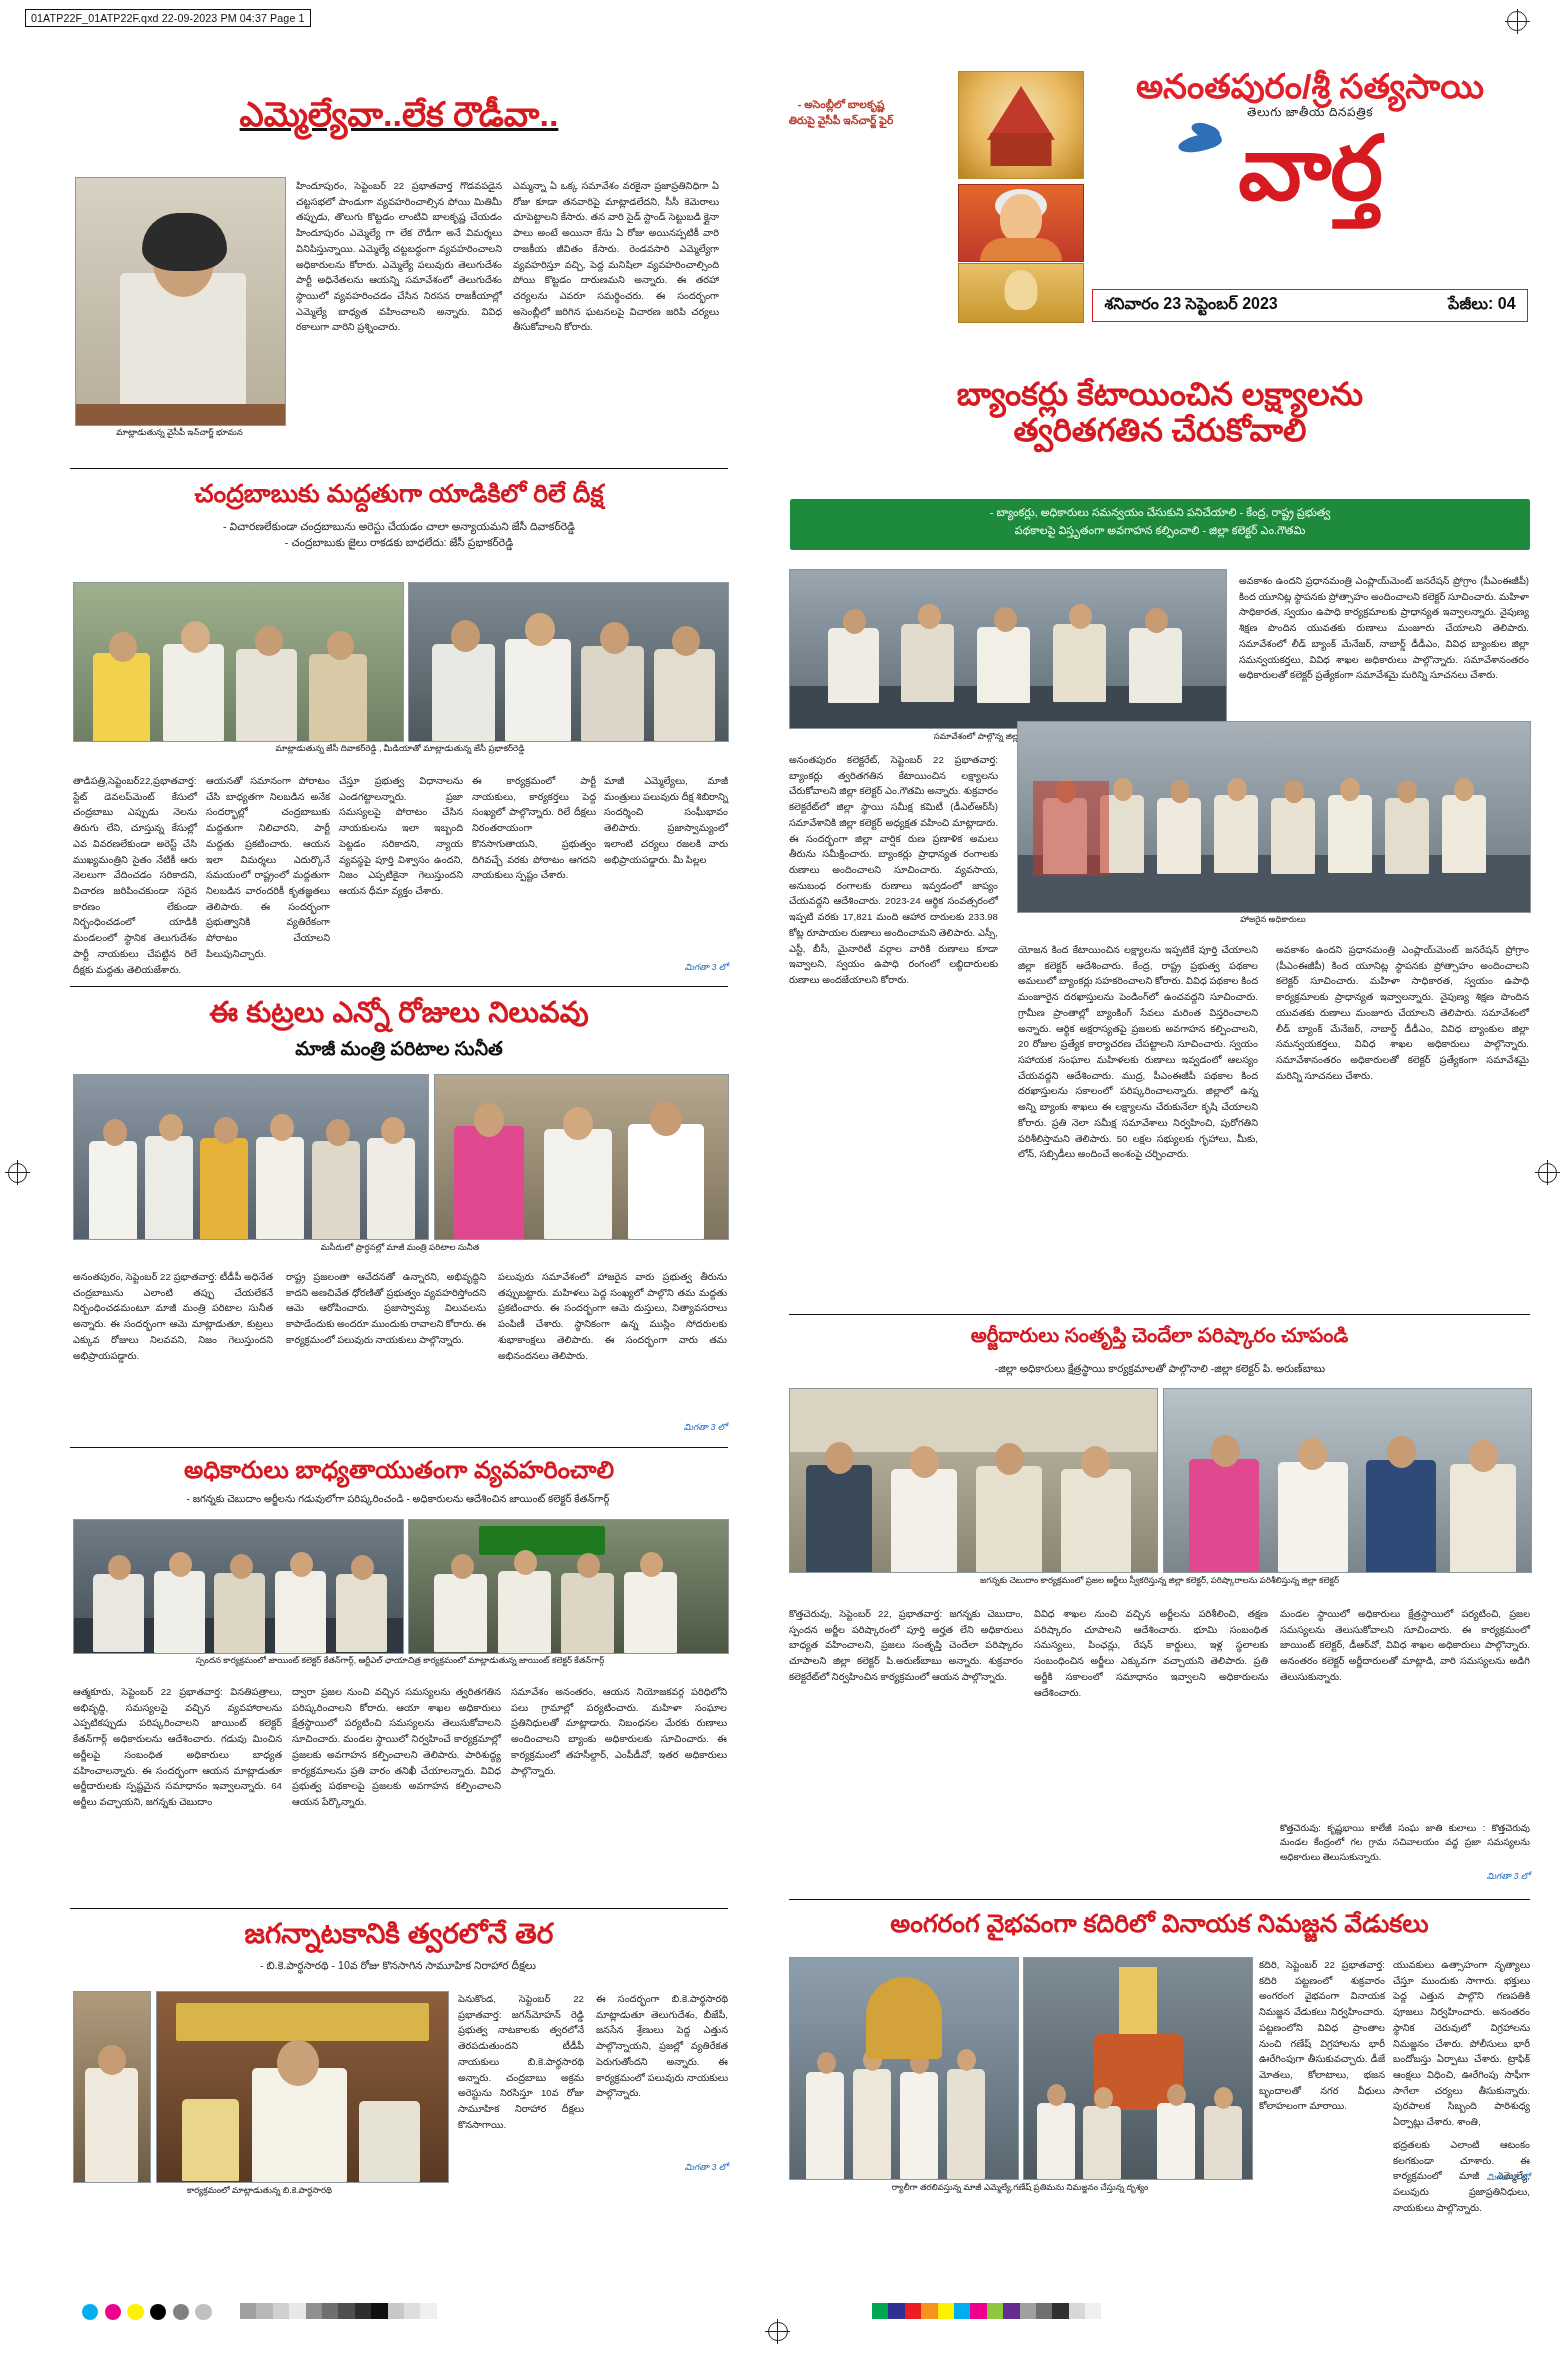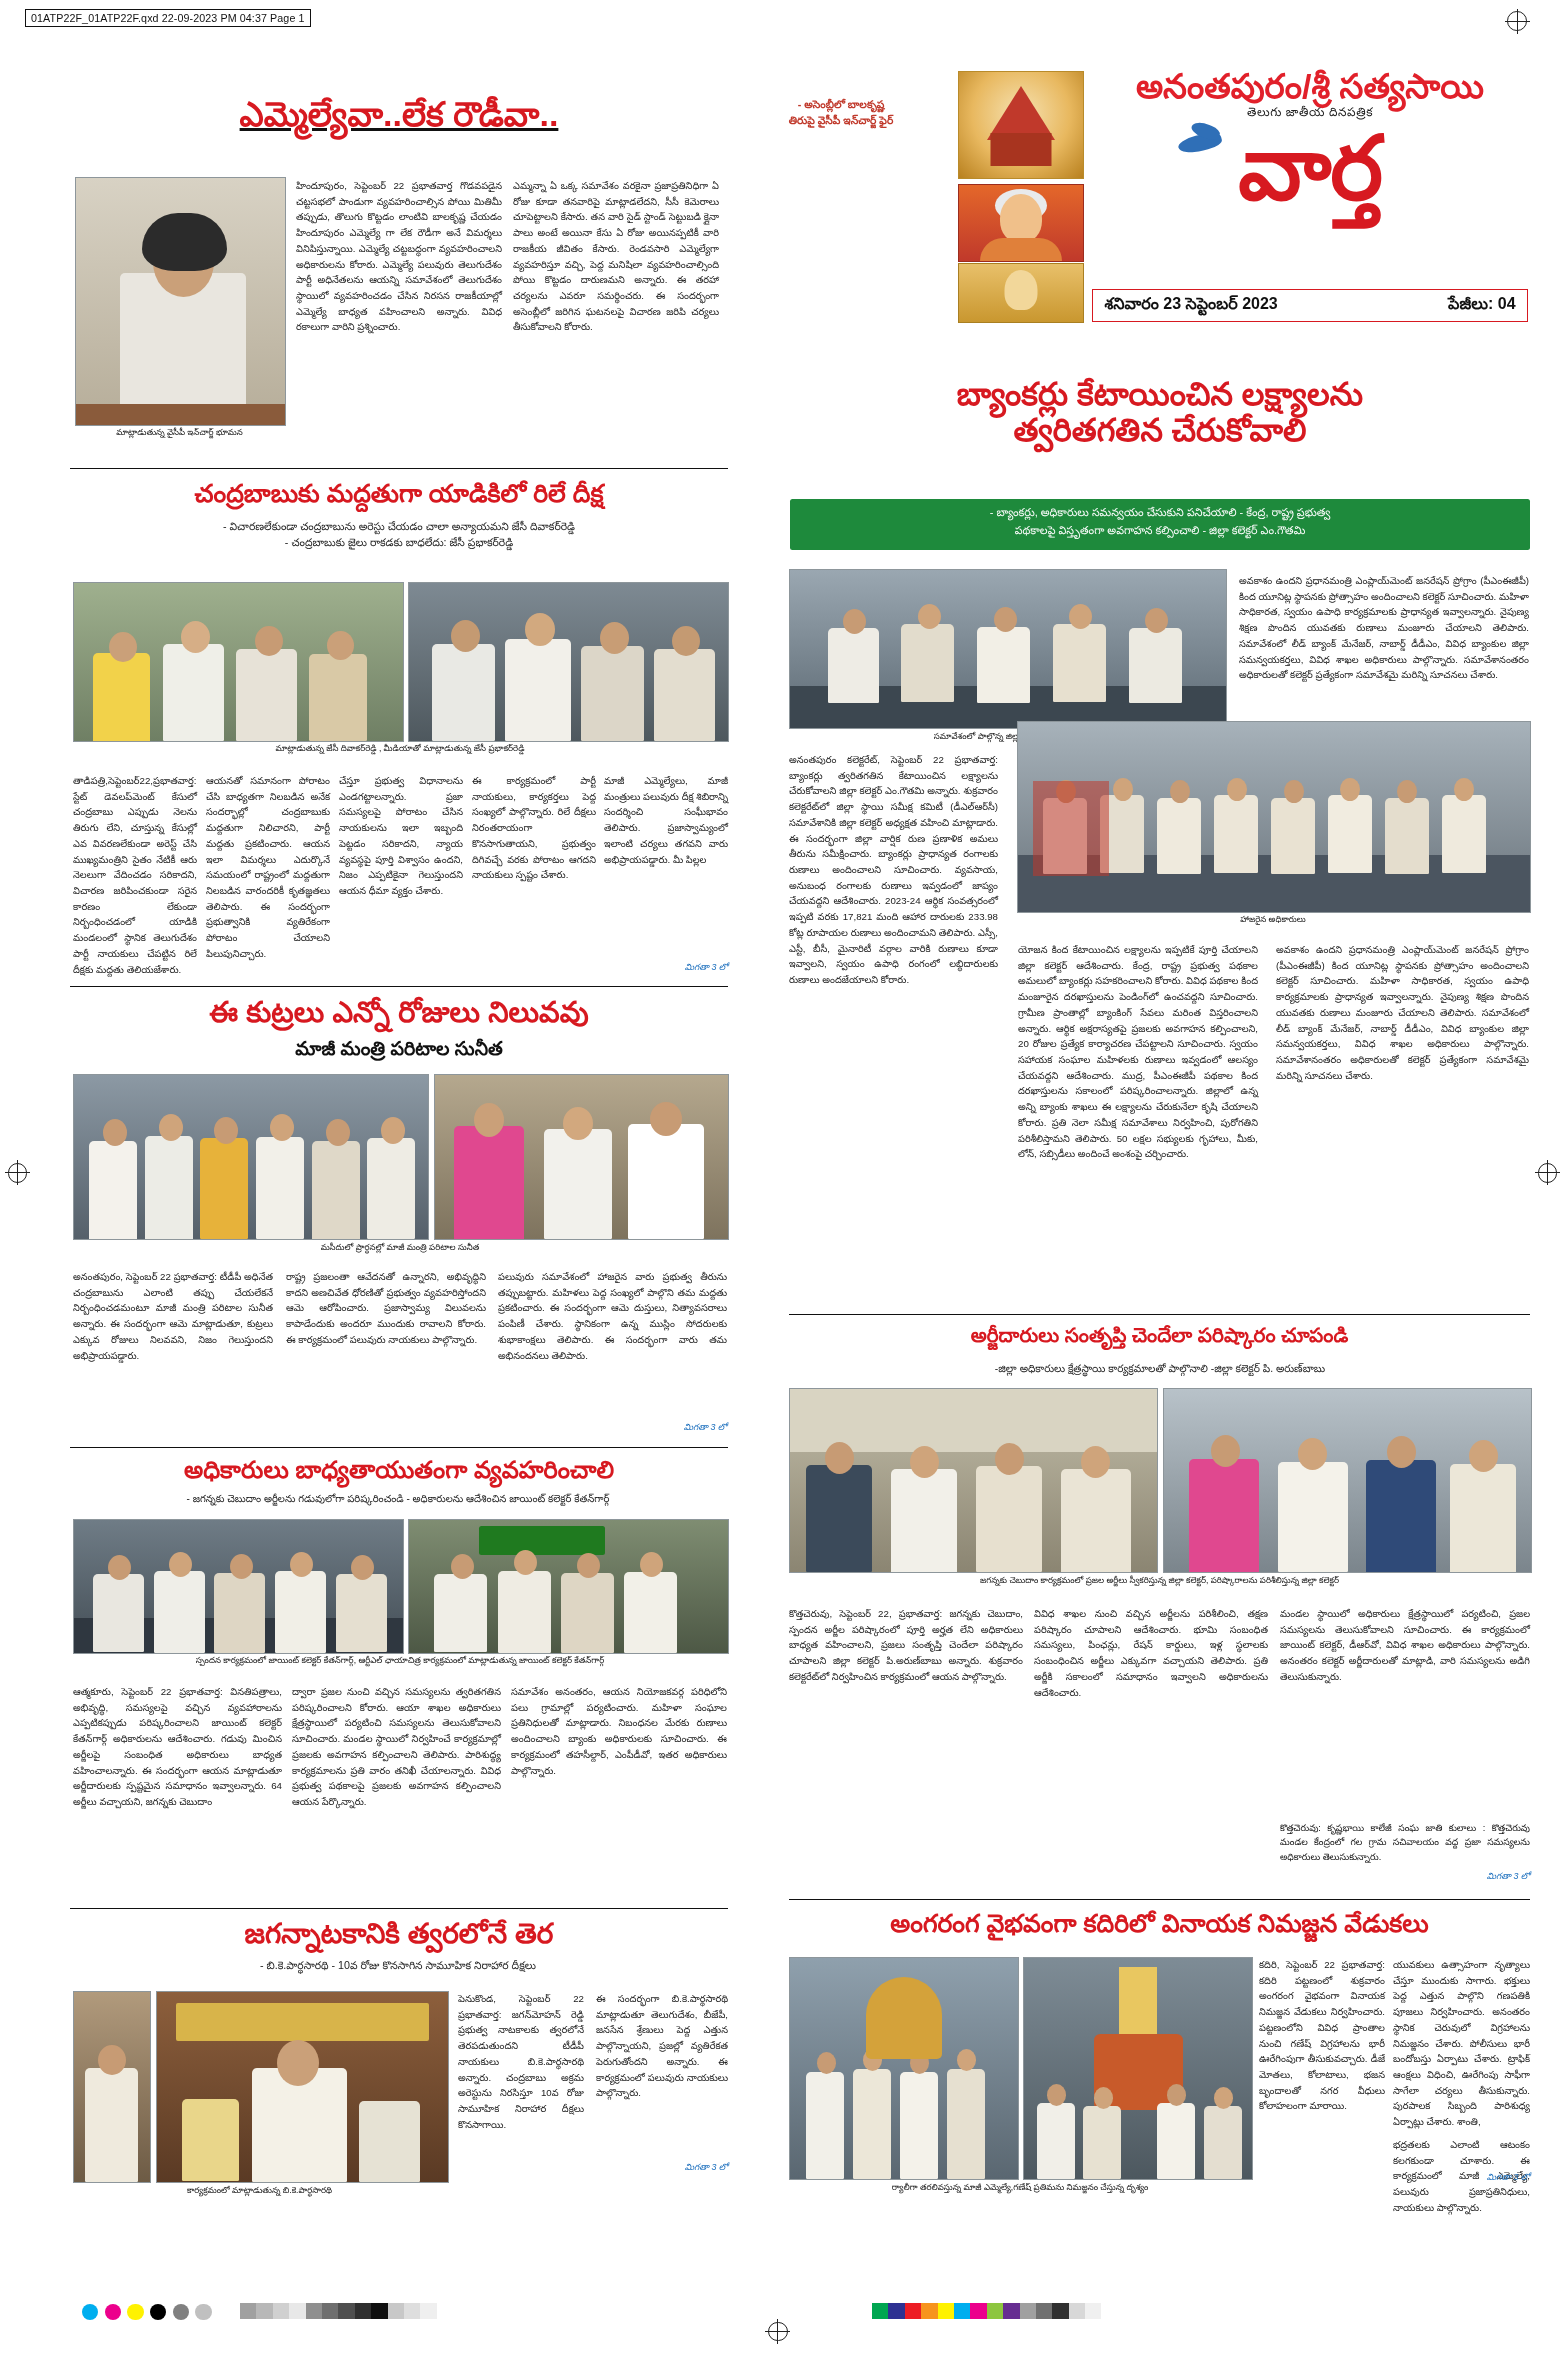--- a/index.html
+++ b/index.html
@@ -153,21 +153,21 @@
     <div class="head" style="left:191px;top:39px;width:29px;height:32px;background:#c89d75;"></div>
     <div class="fig" style="left:245px;top:66px;width:61px;height:92px;background:#e3ddcf;"></div>
     <div class="head" style="left:263px;top:43px;width:28px;height:30px;background:#c49a72;"></div>
   </div>
   <div class="cap te" style="position:absolute;left:73px;top:743px;width:654px;">మాట్లాడుతున్న జేసీ దివాకర్‌రెడ్డి , మీడియాతో మాట్లాడుతున్న జేసీ ప్రభాకర్‌రెడ్డి</div>
 
   <div class="col-text te" style="position:absolute;left:73px;top:773px;width:124px;">తాడిపత్రి,సెప్టెంబర్22,ప్రభాతవార్త: స్టేట్ డెవలప్‌మెంట్ కేసులో చంద్రబాబు ఎప్పుడు నెలను తిరుగు లేని, చూస్తున్న కేసుల్లో ఎవ వివరణలేకుండా అరెస్ట్ చేసి ముఖ్యమంత్రిని సైతం నేటికీ ఆరు నెలలుగా వేదించడం సరికాదని, విచారణ జరిపించకుండా సరైన కారణం లేకుండా నిర్బంధించడంలో యాడికి మండలంలో స్థానిక తెలుగుదేశం పార్టీ నాయకులు చేపట్టిన రిలే దీక్షకు మద్దతు తెలియజేశారు.</div>
   <div class="col-text te" style="position:absolute;left:206px;top:773px;width:124px;">ఆయనతో సమానంగా పోరాటం చేసి బాధ్యతగా నిలబడిన అనేక సందర్భాల్లో చంద్రబాబుకు మద్దతుగా నిలిచారని, పార్టీ మద్దతు ప్రకటించారు. ఆయన ఇలా విమర్శలు ఎదుర్కొనే సమయంలో రాష్ట్రంలో మద్దతుగా నిలబడిన వారందరికీ కృతజ్ఞతలు తెలిపారు. ఈ సందర్భంగా ప్రభుత్వానికి వ్యతిరేకంగా పోరాటం చేయాలని పిలుపునిచ్చారు.</div>
   <div class="col-text te" style="position:absolute;left:339px;top:773px;width:124px;">చేస్తూ ప్రభుత్వ విధానాలను ఎండగట్టాలన్నారు. ప్రజా సమస్యలపై పోరాటం చేసిన నాయకులను ఇలా ఇబ్బంది పెట్టడం సరికాదని, న్యాయ వ్యవస్థపై పూర్తి విశ్వాసం ఉందని, నిజం ఎప్పటికైనా గెలుస్తుందని ఆయన ధీమా వ్యక్తం చేశారు.</div>
   <div class="col-text te" style="position:absolute;left:472px;top:773px;width:124px;">ఈ కార్యక్రమంలో పార్టీ నాయకులు, కార్యకర్తలు పెద్ద సంఖ్యలో పాల్గొన్నారు. రిలే దీక్షలు నిరంతరాయంగా కొనసాగుతాయని, ప్రభుత్వం దిగివచ్చే వరకు పోరాటం ఆగదని నాయకులు స్పష్టం చేశారు.</div>
-  <div class="col-text te" style="position:absolute;left:604px;top:773px;width:124px;">మాజీ ఎమ్మెల్యేలు, మాజీ మంత్రులు పలువురు దీక్ష శిబిరాన్ని సందర్శించి సంఘీభావం తెలిపారు. ప్రజాస్వామ్యంలో ఇలాంటి చర్యలు తగవని వారు అభిప్రాయపడ్డారు. మీ పిల్లల</div>
+  <div class="col-text te" style="position:absolute;left:604px;top:773px;width:124px;">మాజీ ఎమ్మెల్యేలు, మాజీ మంత్రులు పలువురు దీక్ష శిబిరాన్ని సందర్శించి సంఘీభావం తెలిపారు. ప్రజాస్వామ్యంలో ఇలాంటి చర్యలు రజలకి వారు అభిప్రాయపడ్డారు. మీ పిల్లల</div>
   <div class="contd te" style="position:absolute;left:604px;top:962px;width:124px;">మిగతా 3 లో</div>
 
   <div class="rule" style="left:70px;top:986px;width:658px;height:1.3px;"></div>
 
   <div class="headline te" style="position:absolute;left:70px;top:996px;width:658px;font-size:29px;">ఈ కుట్రలు ఎన్నో రోజులు నిలువవు</div>
   <div class="te" style="position:absolute;left:70px;top:1038px;width:658px;text-align:center;font-size:19px;font-weight:bold;color:#111;">మాజీ మంత్రి పరిటాల సునీత</div>
 
   <div class="photo" style="left:73px;top:1074px;width:354px;height:164px;">
     <div style="position:absolute;inset:0;background:linear-gradient(180deg,#8c99a4 0%,#55606a 100%);"></div>
     <div class="fig" style="left:15px;top:66px;width:48px;height:99px;background:#f4f2ec;"></div>
@@ -188,21 +188,21 @@
     <div class="fig" style="left:19px;top:51px;width:70px;height:114px;background:#e0488f;"></div>
     <div class="head" style="left:39px;top:28px;width:30px;height:34px;background:#caa079;"></div>
     <div class="fig" style="left:109px;top:54px;width:68px;height:110px;background:#f2f1ec;"></div>
     <div class="head" style="left:128px;top:32px;width:30px;height:33px;background:#d2a87e;"></div>
     <div class="fig" style="left:193px;top:49px;width:76px;height:115px;background:#ffffff;"></div>
     <div class="head" style="left:215px;top:26.6px;width:32px;height:34px;background:#c79b74;"></div>
   </div>
   <div class="cap te" style="position:absolute;left:73px;top:1242px;width:654px;">మసీదులో ప్రార్థనల్లో మాజీ మంత్రి పరిటాల సునీత</div>
 
   <div class="col-text te" style="position:absolute;left:73px;top:1269px;width:200px;">అనంతపురం, సెప్టెంబర్ 22 ప్రభాతవార్త: టీడీపీ అధినేత చంద్రబాబును ఎలాంటి తప్పు చేయలేకనే నిర్బంధించడమంటూ మాజీ మంత్రి పరిటాల సునీత అన్నారు. ఈ సందర్భంగా ఆమె మాట్లాడుతూ, కుట్రలు ఎక్కువ రోజులు నిలవవని, నిజం గెలుస్తుందని అభిప్రాయపడ్డారు.</div>
-  <div class="col-text te" style="position:absolute;left:286px;top:1269px;width:200px;">రాష్ట్ర ప్రజలంతా ఆవేదనతో ఉన్నారని, అభివృద్ధిని కాదని అణచివేత ధోరణితో ప్రభుత్వం వ్యవహరిస్తోందని ఆమె ఆరోపించారు. ప్రజాస్వామ్య విలువలను కాపాడేందుకు అందరూ ముందుకు రావాలని కోరారు. ఈ కార్యక్రమంలో పలువురు నాయకులు పాల్గొన్నారు.</div>
+  <div class="col-text te" style="position:absolute;left:286px;top:1269px;width:200px;font-family:Liberation Serif, serif;">రాష్ట్ర ప్రజలంతా ఆవేదనతో ఉన్నారని, అభివృద్ధిని కాదని అణచివేత ధోరణితో ప్రభుత్వం వ్యవహరిస్తోందని ఆమె ఆరోపించారు. ప్రజాస్వామ్య విలువలను కాపాడేందుకు అందరూ ముందుకు రావాలని కోరారు. ఈ కార్యక్రమంలో పలువురు నాయకులు పాల్గొన్నారు.</div>
   <div class="col-text te" style="position:absolute;left:498px;top:1269px;width:229px;">పలువురు సమావేశంలో హాజరైన వారు ప్రభుత్వ తీరును తప్పుబట్టారు. మహిళలు పెద్ద సంఖ్యలో పాల్గొని తమ మద్దతు ప్రకటించారు. ఈ సందర్భంగా ఆమె దుస్తులు, నిత్యావసరాలు పంపిణీ చేశారు. స్థానికంగా ఉన్న ముస్లిం సోదరులకు శుభాకాంక్షలు తెలిపారు. ఈ సందర్భంగా వారు తమ అభినందనలు తెలిపారు.</div>
   <div class="contd te" style="position:absolute;left:498px;top:1422px;width:229px;">మిగతా 3 లో</div>
 
   <div class="rule" style="left:70px;top:1447px;width:658px;height:1.3px;"></div>
 
   <div class="headline te" style="position:absolute;left:70px;top:1457px;width:658px;font-size:24px;">అధికారులు బాధ్యతాయుతంగా వ్యవహరించాలి</div>
   <div class="kicker te" style="position:absolute;left:82px;top:1491px;width:632px;font-size:10px;">- జగన్నకు చెబుదాం అర్జీలను గడువులోగా పరిష్కరించండి - అధికారులను ఆదేశించిన జాయింట్ కలెక్టర్ కేతన్‌గార్గ్</div>
 
   <div class="photo" style="left:73px;top:1519px;width:329px;height:133px;">
     <div style="position:absolute;inset:0;background:linear-gradient(180deg,#6f7c86 0%,#434d55 100%);"></div>

